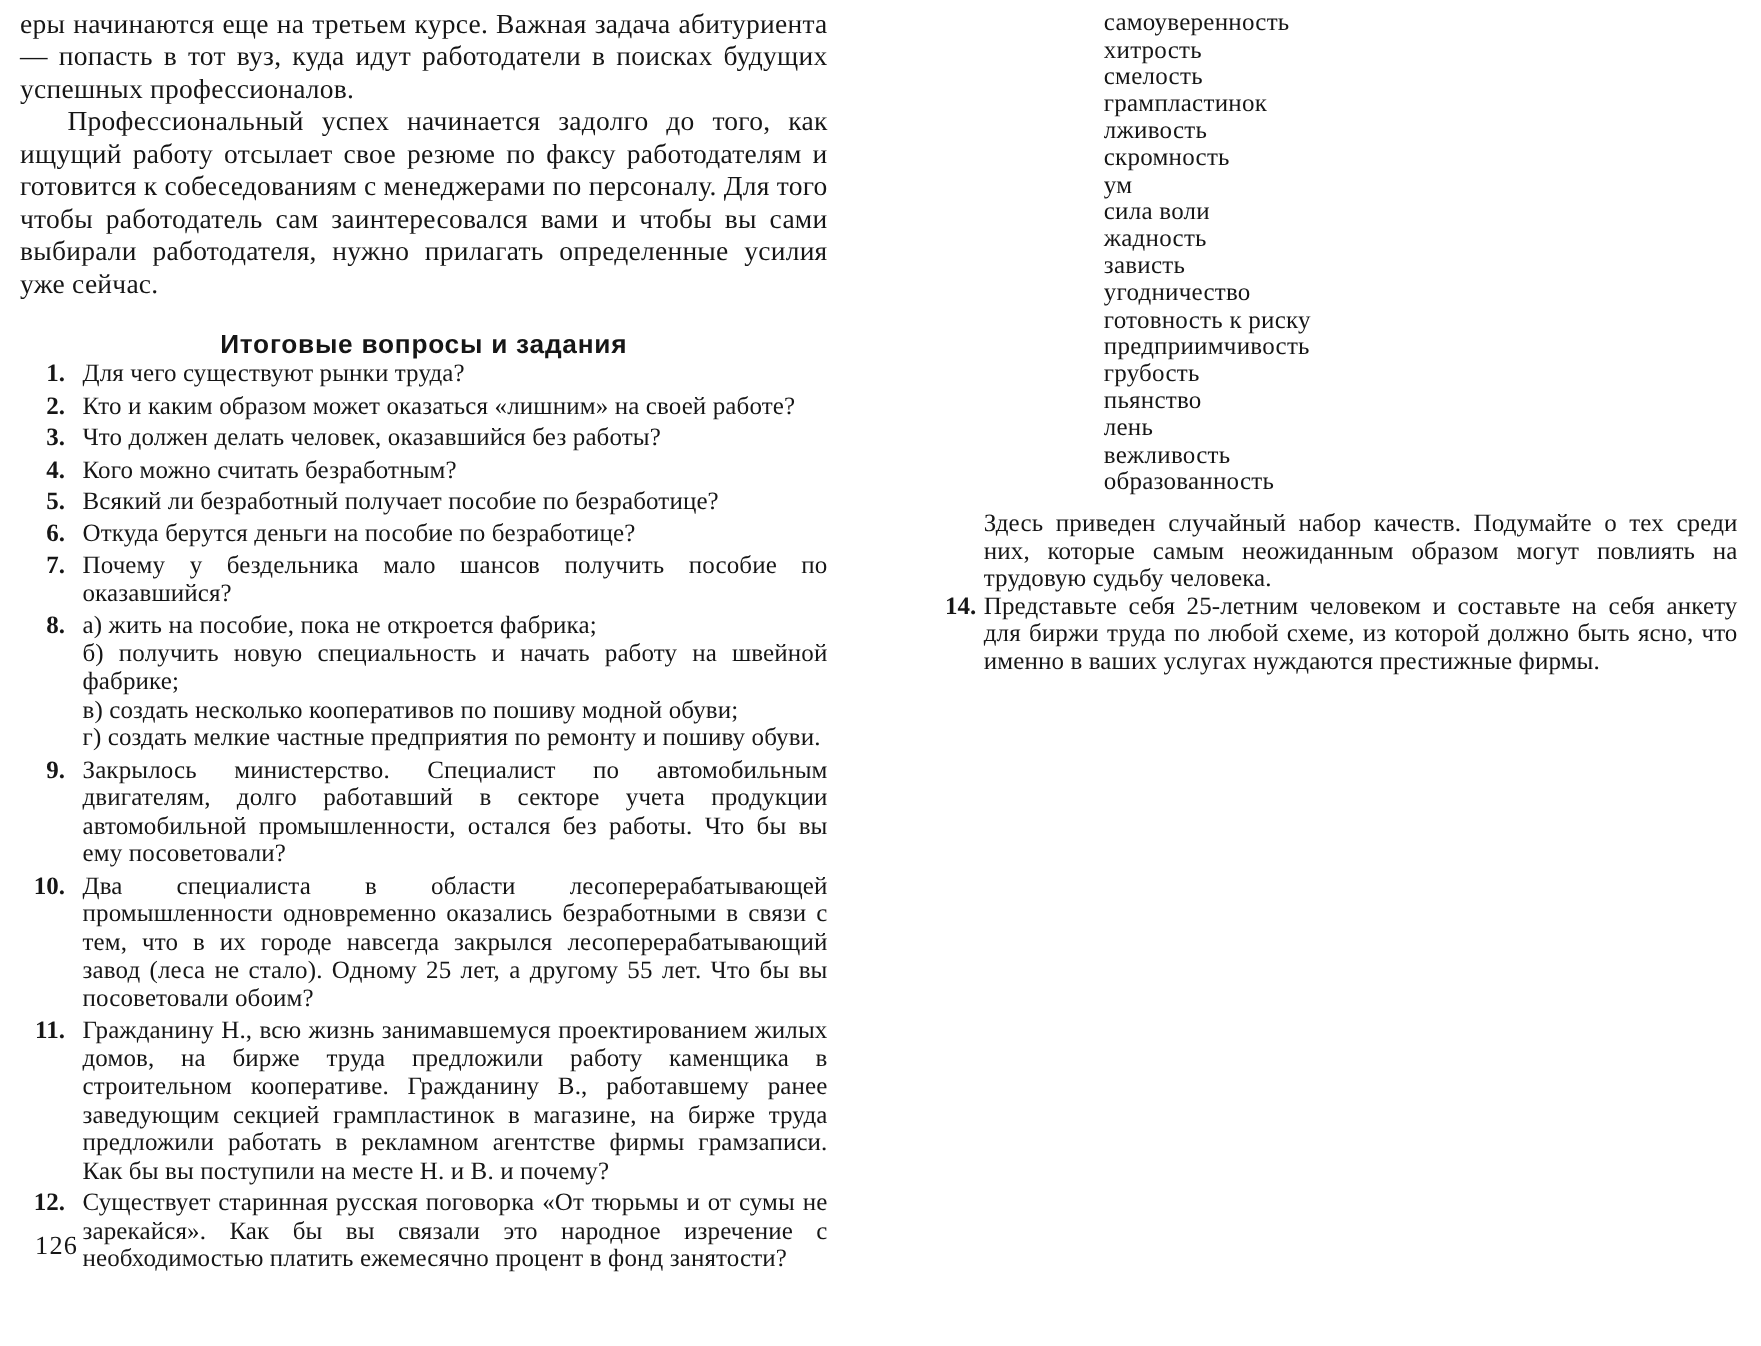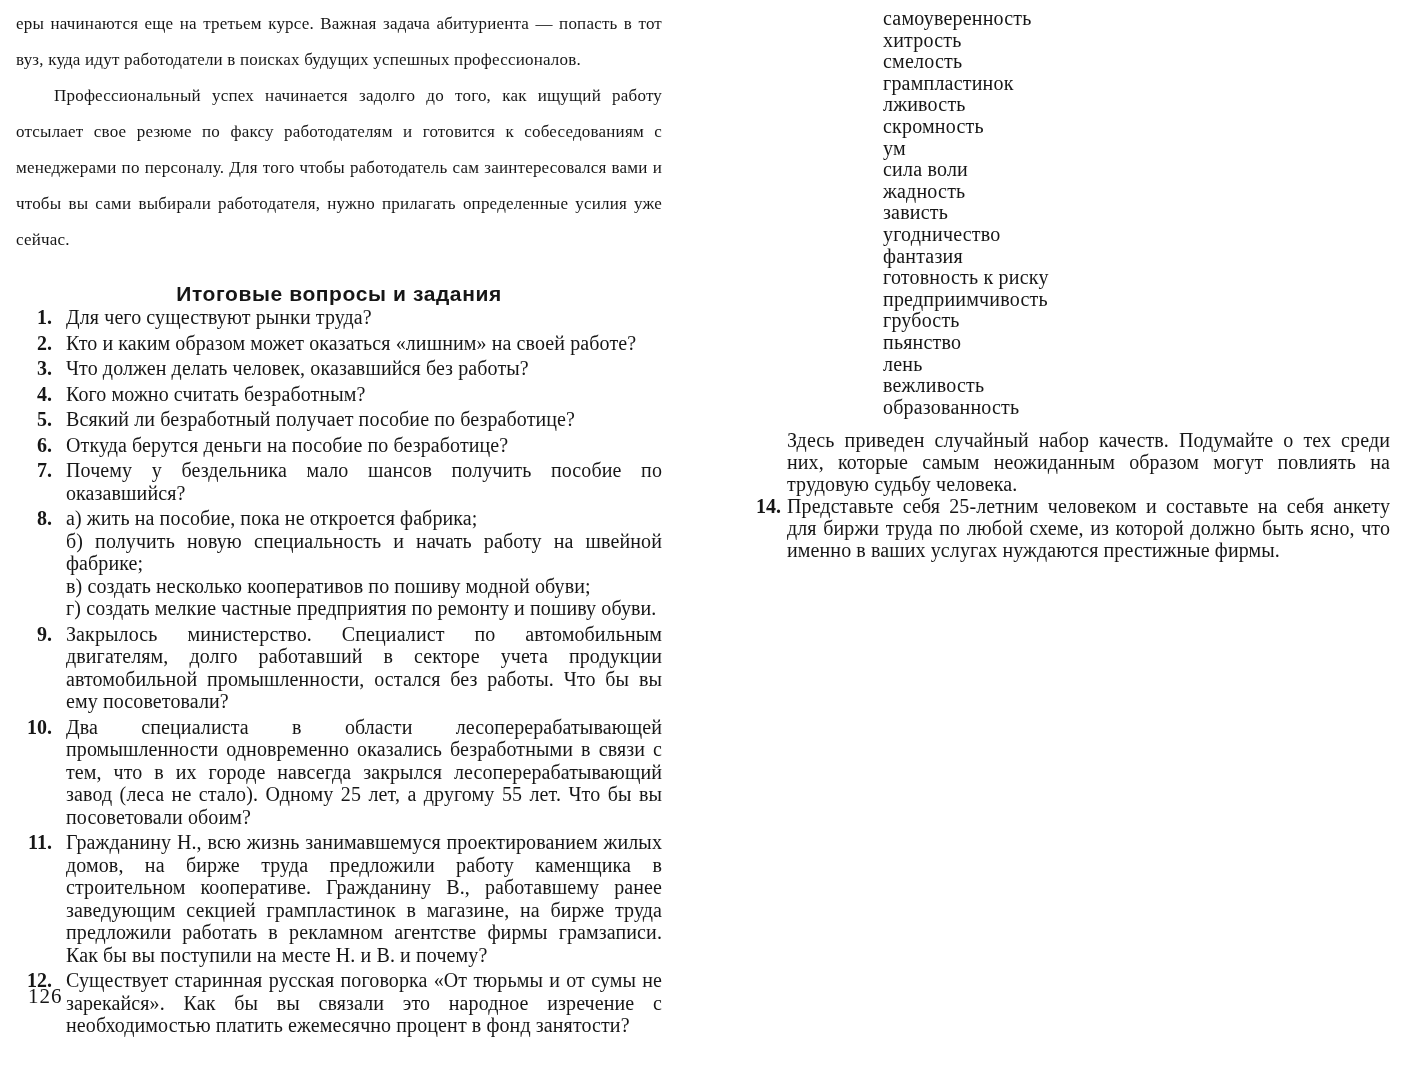--- a/index.html
+++ b/index.html
@@ -8,21 +8,21 @@
     background: #ffffff;
     font-family: "Liberation Serif", serif;
     color: #161616;
     overflow: hidden;
   }
   .sheet { position: relative; width: 1409px; height: 1077px; background: #fff; }
 
   
   .left-col { position: absolute; left: 16px; top: 6px; width: 646px; }
   .para {
-    font-size: 17px; line-height: 36px;
+    font-size: 22px; line-height: 26px;
     text-align: justify;
     letter-spacing: 0.2px;
   }
   .para.indent { text-indent: 38px; }
   .heading {
     font-family: "Liberation Sans", sans-serif;
     font-weight: bold;
     font-size: 21px;
     text-align: center;
     letter-spacing: 0.6px;
@@ -160,21 +160,20 @@
         <div class="qual-word">грампластинок</div>
         <div class="qual-word">лживость</div>
         <div class="qual-word">скромность</div>
         <div class="qual-word">ум</div>
         <div class="qual-word">сила воли</div>
         <div class="qual-word">жадность</div>
         <div class="qual-word">зависть</div>
       </div>
       <div class="qual-col c2">
         <div class="qual-word">угодничество</div>
-        <div class="qual-word">фантазия</div>
         <div class="qual-word">готовность к риску</div>
         <div class="qual-word">предприимчивость</div>
         <div class="qual-word">грубость</div>
         <div class="qual-word">пьянство</div>
         <div class="qual-word">лень</div>
         <div class="qual-word">вежливость</div>
         <div class="qual-word">образованность</div>
       </div>
     </div>
 

